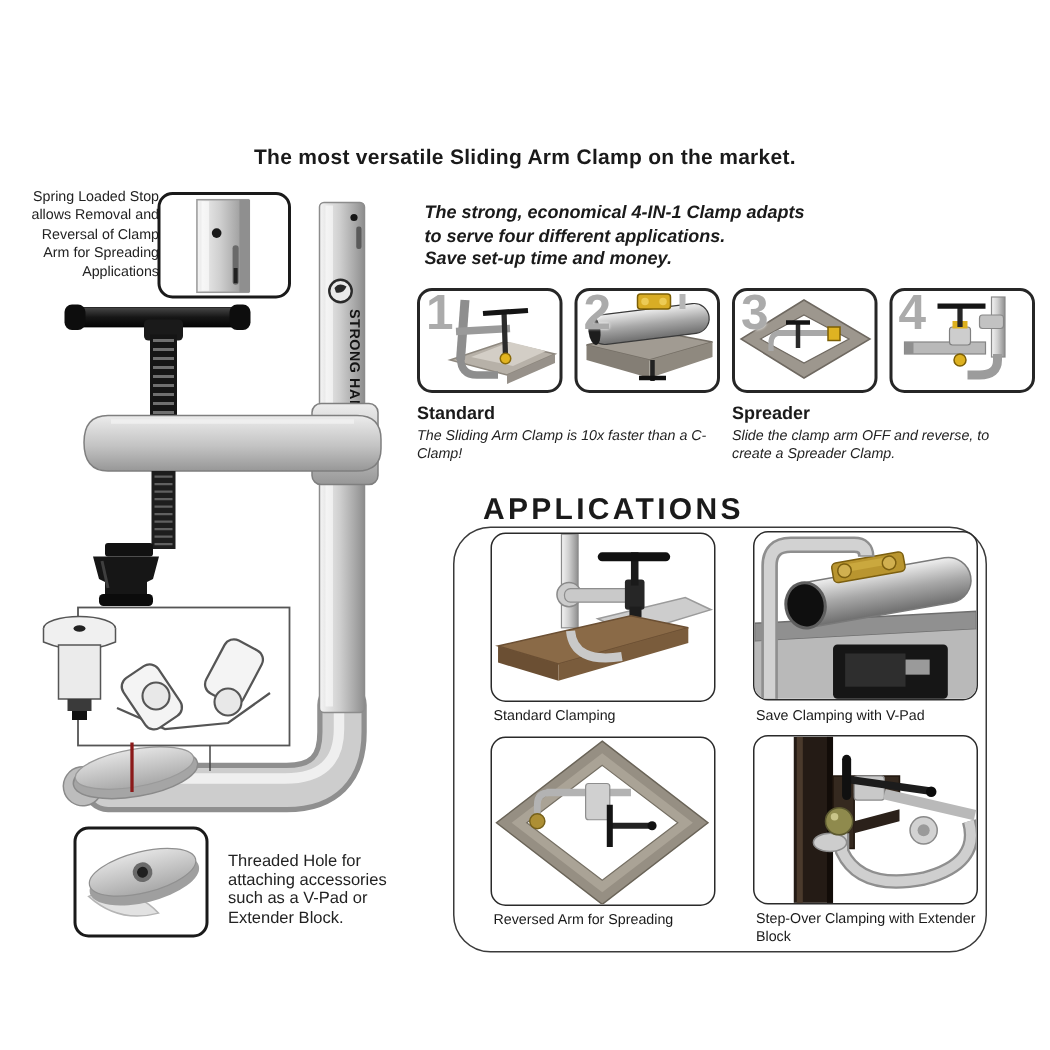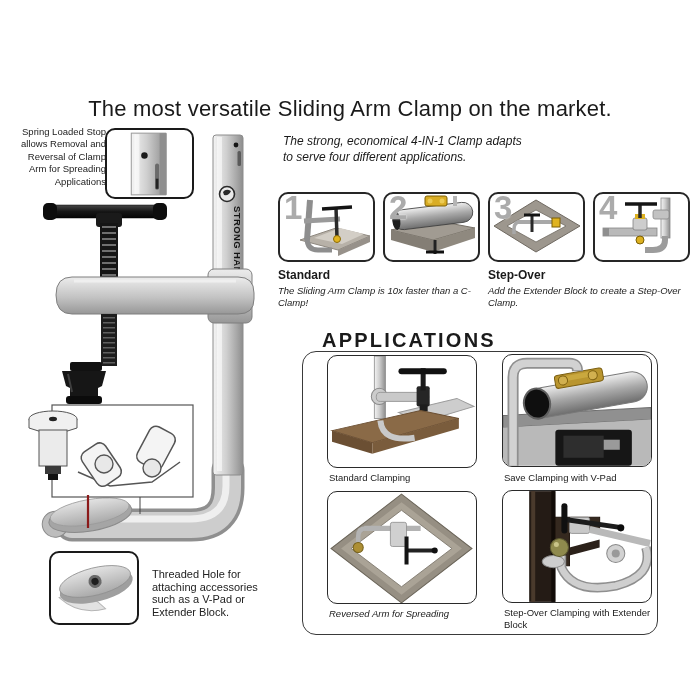--- a/index.html
+++ b/index.html
@@ -1,51 +1,51 @@
 <!DOCTYPE html>
 <html><head>
 <meta charset="utf-8">
 <style>
   html,body{margin:0;padding:0;background:#fff;}
   #canvas{position:relative;width:700px;height:700px;background:#ffffff;overflow:hidden;
           font-family:"Liberation Sans", sans-serif;color:#1a1a1a;}
   .abs{position:absolute;}
   
-  .headline{left:0;right:0;top:96px;text-align:center;font-size:22px;font-weight:normal;letter-spacing:.2px;}
+  .headline{left:0;right:0;top:96px;text-align:center;font-size:14px;font-weight:bold;letter-spacing:.2px;}
   
   .callout-top{left:12px;top:126px;width:94px;text-align:right;font-size:9.5px;line-height:12.4px;color:#222;}
   .inset{background:#fff;border:2.5px solid #1a1a1a;border-radius:10px;box-sizing:border-box;overflow:hidden;}
   .inset-top{left:105px;top:128px;width:89px;height:71px;}
   .inset-bottom{left:49px;top:551px;width:90px;height:74px;}
   .inset svg{display:block;width:100%;height:100%;}
   .main-photo{left:12px;top:118px;width:255px;height:545px;}
   .callout-bottom{left:152px;top:568px;width:114px;font-size:11px;line-height:12.6px;color:#222;}
   
-  .intro{left:283px;top:134px;font-size:12px;font-weight:normal;font-style:italic;line-height:15.5px;}
+  .intro{left:283px;top:134px;font-size:12px;font-weight:bold;font-style:italic;line-height:15.5px;}
   
   .modes-row{left:278px;top:192px;width:412px;height:70px;display:flex;gap:8px;}
   .mode-card{flex:1;position:relative;border:2px solid #262626;border-radius:10px;background:#fff;overflow:hidden;}
   .mode-card svg{position:absolute;left:0;top:0;width:100%;height:100%;}
   .mode-number{position:absolute;top:-4px;left:4px;font-size:33px;font-weight:bold;color:#ababab;
                text-shadow:0 0 2px #ffffff;z-index:2;line-height:36px;}
   
   .modes-text{left:278px;top:268px;width:412px;display:flex;gap:8px;}
   .mode-col{flex:1;padding-right:6px;box-sizing:border-box;}
   .mode-title{font-size:12px;font-weight:bold;margin:0 0 3px 0;}
   .mode-desc{font-size:9.5px;line-height:12.4px;color:#222;font-style:italic;}
   
   .apps-title{left:322px;top:329px;font-size:20px;font-weight:bold;letter-spacing:2.2px;}
-  .apps-box{left:302px;top:351px;width:356px;height:284px;border:1.5px solid #3a3a3a;border-radius:14px;box-sizing:border-box;}
+  .apps-box{left:302px;top:351px;width:356px;height:284px;border:1.5px solid #3a3a3a;border-radius:25px;box-sizing:border-box;}
   .app-photo{position:absolute;width:150px;height:113px;border:1.5px solid #2a2a2a;border-radius:10px;
              box-sizing:border-box;background:#fff;overflow:hidden;}
   .app-photo svg{display:block;width:100%;height:100%;}
   .app-caption{position:absolute;width:155px;font-size:9.5px;line-height:11.8px;color:#1a1a1a;}
   .p1{left:24px;top:3px;}   .c1{left:26px;top:120px;}
   .p2{left:199px;top:2px;}  .c2{left:201px;top:120px;}
-  .p3{left:24px;top:139px;} .c3{left:26px;top:256px;font-style:italic;}
+  .p3{left:24px;top:139px;} .c3{left:26px;top:256px;}
   .p4{left:199px;top:138px;}.c4{left:201px;top:255px;}
 </style>
 </head>
 <body>
 
 <div id="canvas">
 
   <svg width="0" height="0" style="position:absolute" aria-hidden="true">
     <defs>
       <linearGradient id="railGrad" x1="0" y1="0" x2="1" y2="0">
@@ -174,20 +174,21 @@
         <circle cx="0" cy="-2" r="3.6" fill="#1f1f1f"></circle>
       </g>
     </svg>
   </div>
 
   <div class="abs callout-bottom">Threaded Hole for attaching accessories such as a V-Pad or Extender Block.</div>
 
   <div class="abs intro">
     <div>The strong, economical 4-IN-1 Clamp adapts</div>
     <div>to serve four different applications.</div>
+    <div>Save set-up time and money.</div>
   </div>
 
   <div class="abs modes-row">
 
     <div class="mode-card">
       <svg viewBox="0 0 93 66">
         <polygon points="20,46 56,34 90,42 58,56" fill="#b7b1a8" stroke="#8d877e"></polygon>
         <polygon points="58,56 90,42 90,48 58,62" fill="#97918a"></polygon>
         <polygon points="34,44 60,34 84,40 62,50" fill="#d3cec6"></polygon>
         <line x1="30" y1="6" x2="27" y2="46" stroke="#8e8e8e" stroke-width="6"></line>
@@ -259,22 +260,22 @@
       <span class="mode-number">4</span>
       </div>
   </div>
 
   <div class="abs modes-text">
     <div class="mode-col">
       <div class="mode-title">Standard</div>
       <div class="mode-desc">The Sliding Arm Clamp is 10x faster than a C-Clamp!</div>
     </div>
     <div class="mode-col">
-      <div class="mode-title">Step-Over</div>
-      <div class="mode-desc">Add the Extender Block to create a Step-Over Clamp.</div>
+      <div class="mode-title">Spreader</div>
+      <div class="mode-desc">Slide the clamp arm OFF and reverse, to create a Spreader Clamp.</div>
     </div>
   </div>
 
   <div class="abs apps-title">APPLICATIONS</div>
 
   <div class="abs apps-box">
 
     <div class="app-photo p1">
       <svg viewBox="0 0 147 110">
         <rect x="46" y="0" width="11" height="62" fill="url(#railGrad)" stroke="#8b8b8b" stroke-width="0.8"></rect>

